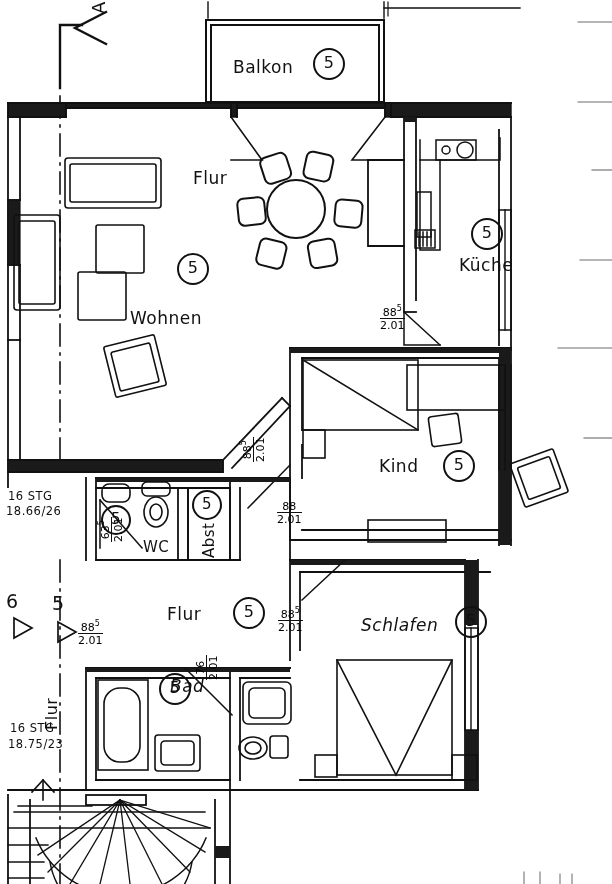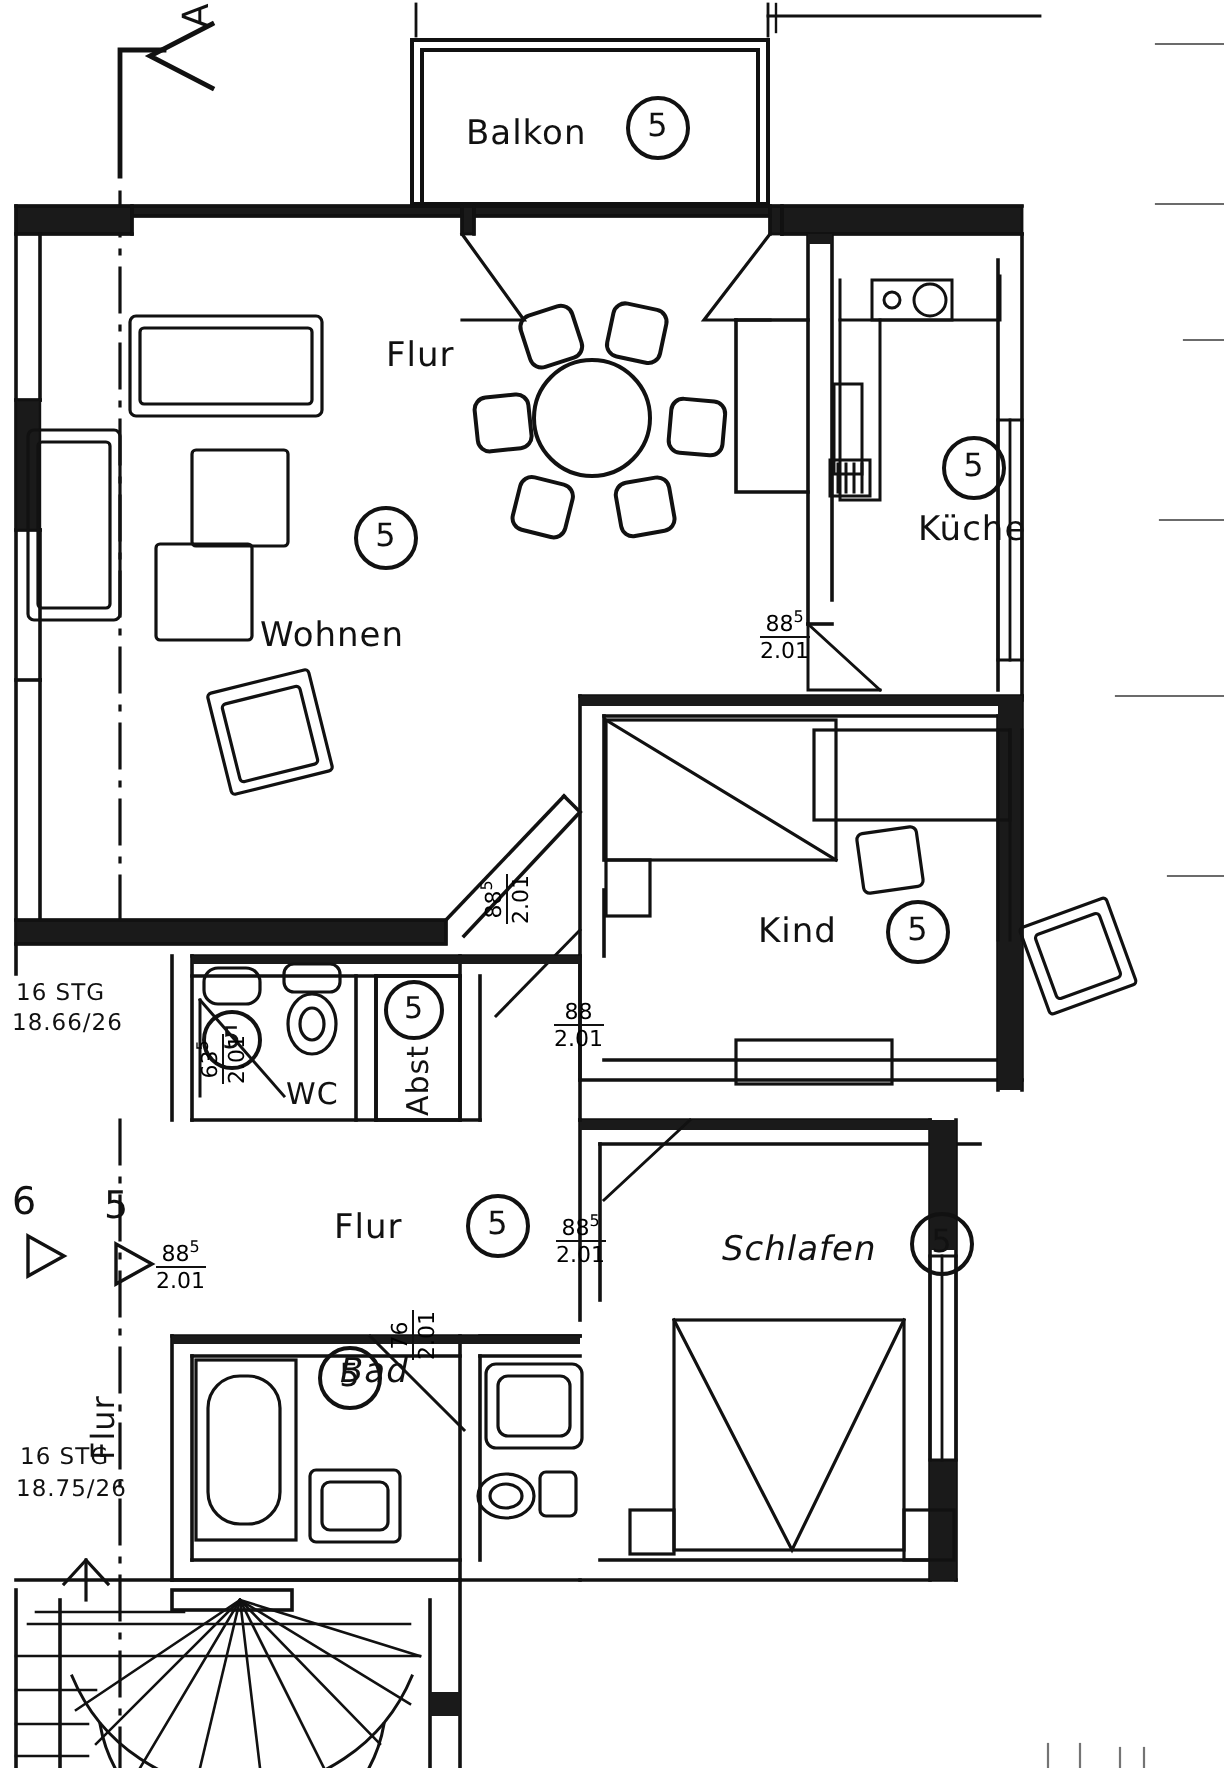--- a/index.html
+++ b/index.html
@@ -455,20 +455,20 @@
 
   <div class="dimfrac dimrot" style="left:191px;top:680px;">
     <span class="num"><span>76</span><sup></sup></span>
     <span class="den">2.01</span>
   </div>
 
   <div class="lbl stg" style="left:8px;top:490px;">16 STG</div>
   <div class="lbl stg" style="left:6px;top:505px;">18.66/26</div>
 
   <div class="lbl stg" style="left:10px;top:722px;">16 STG</div>
-  <div class="lbl stg" style="left:8px;top:738px;">18.75/26</div>
+  <div class="lbl stg" style="left:8px;top:738px;">18.75/23</div>
 
   <div class="lbl" style="left:6px;top:590px;font-size:19px;">6</div>
   <div class="lbl" style="left:52px;top:592px;font-size:19px;">5</div>
 
   <div class="lbl" style="left:88px;top:14px;font-size:18px;transform:rotate(-90deg);transform-origin:left top;">A</div>
 
 </div>
 
 </body></html>

